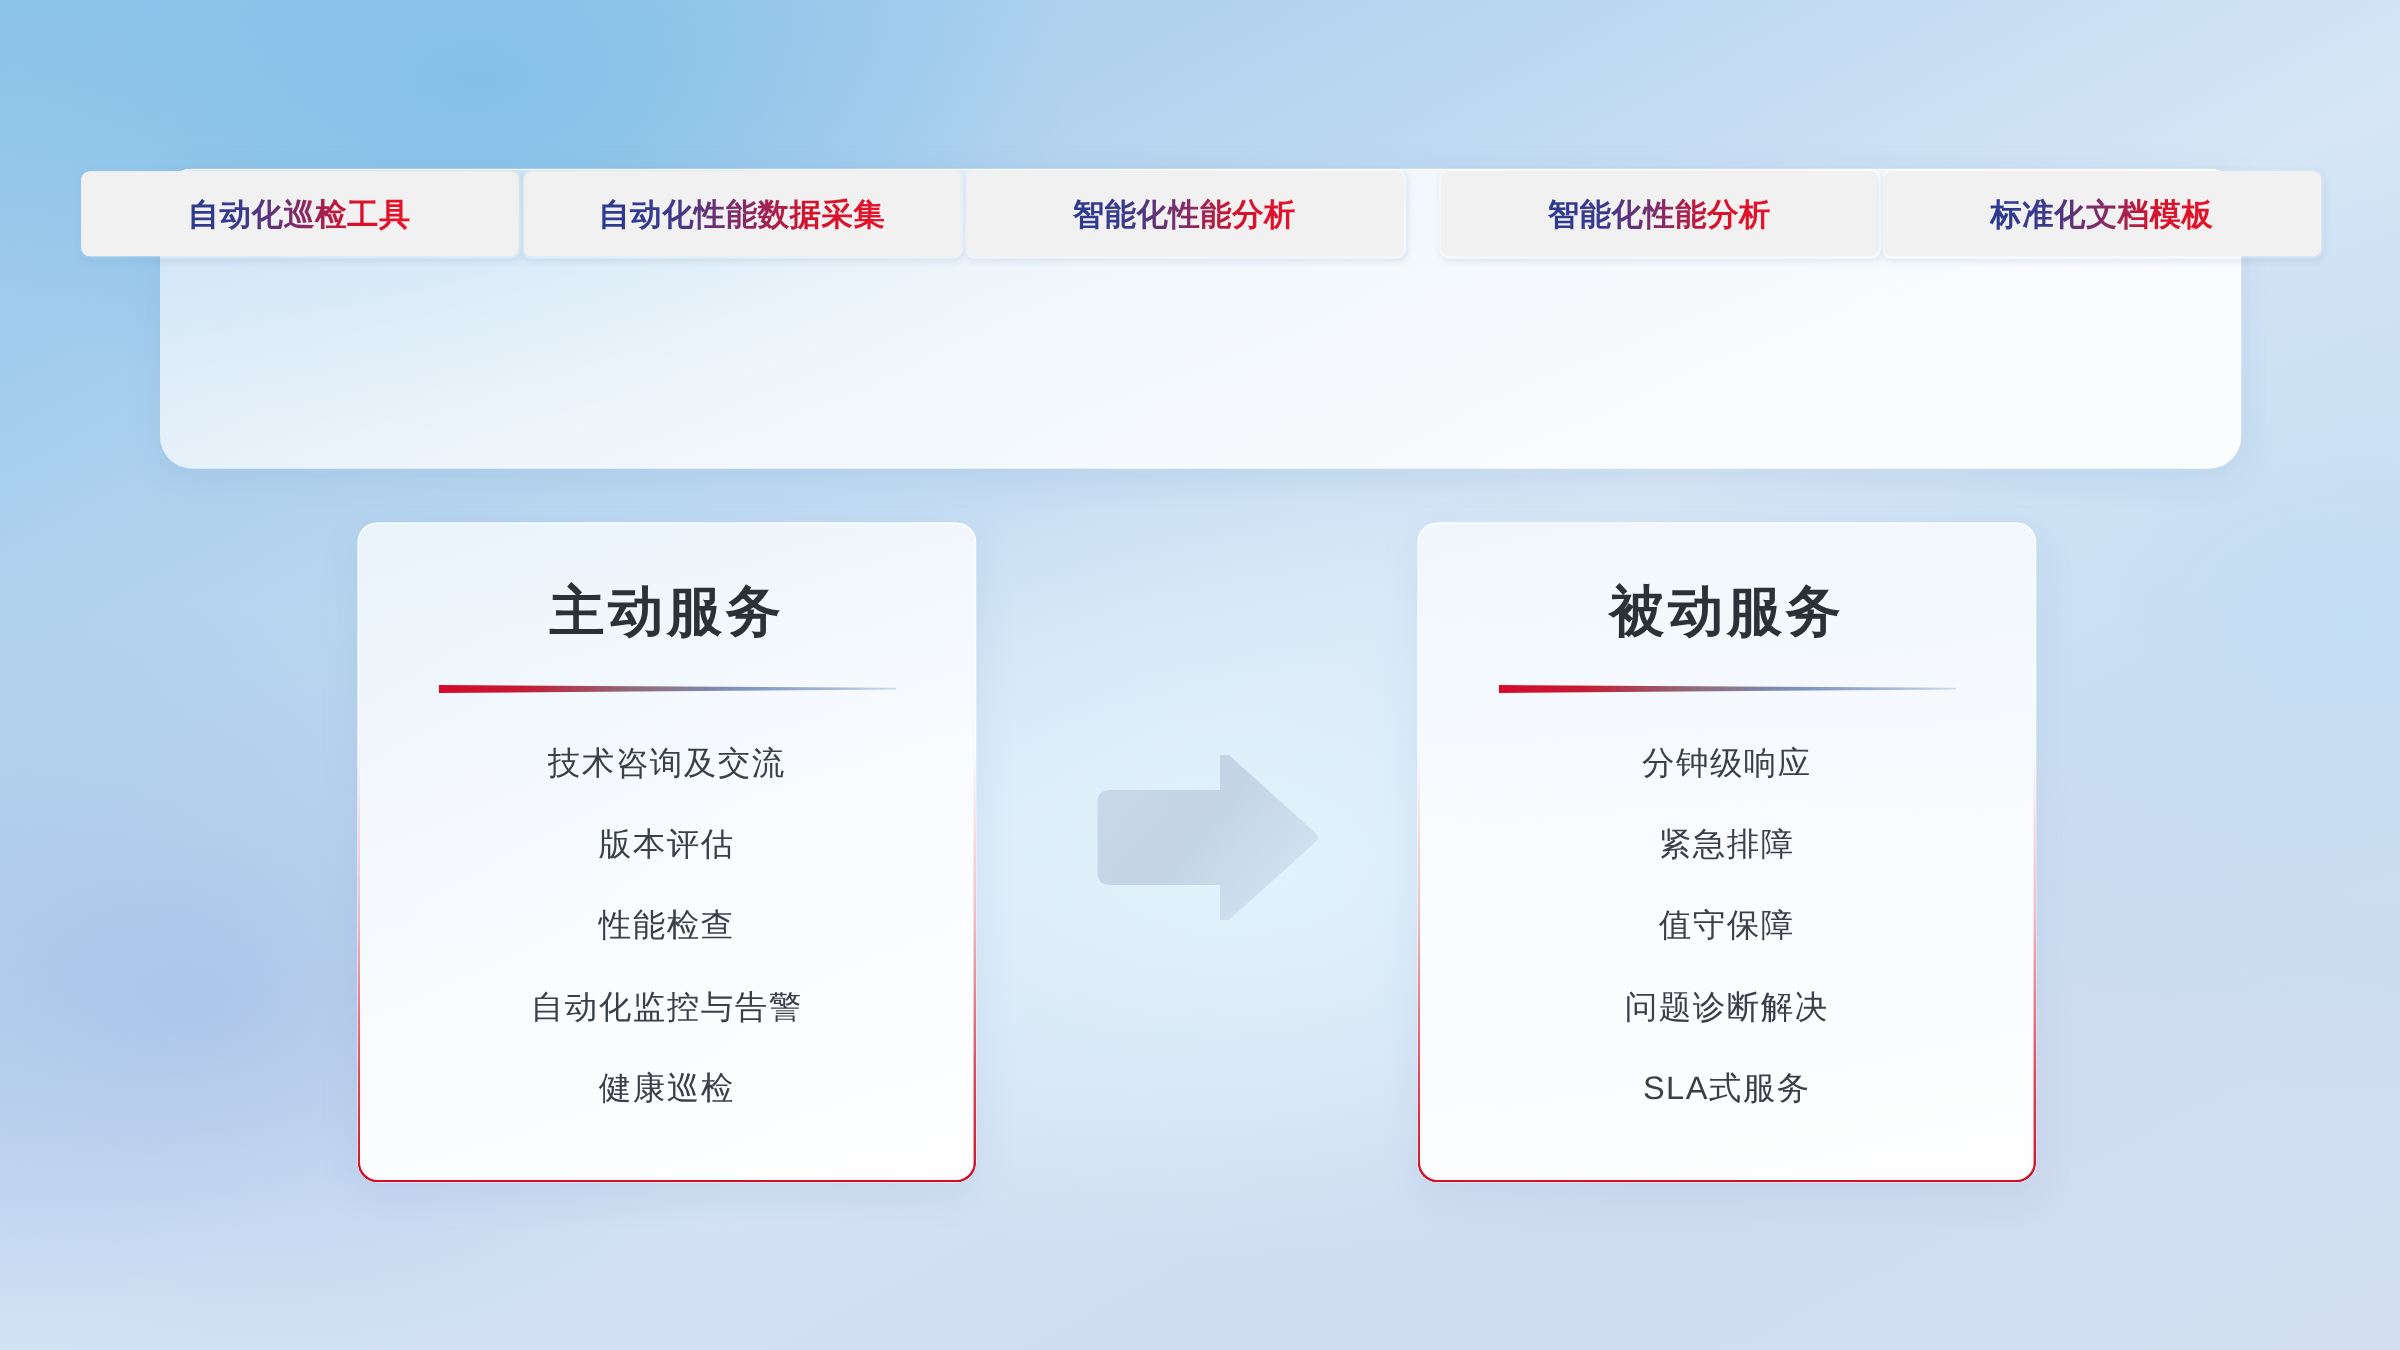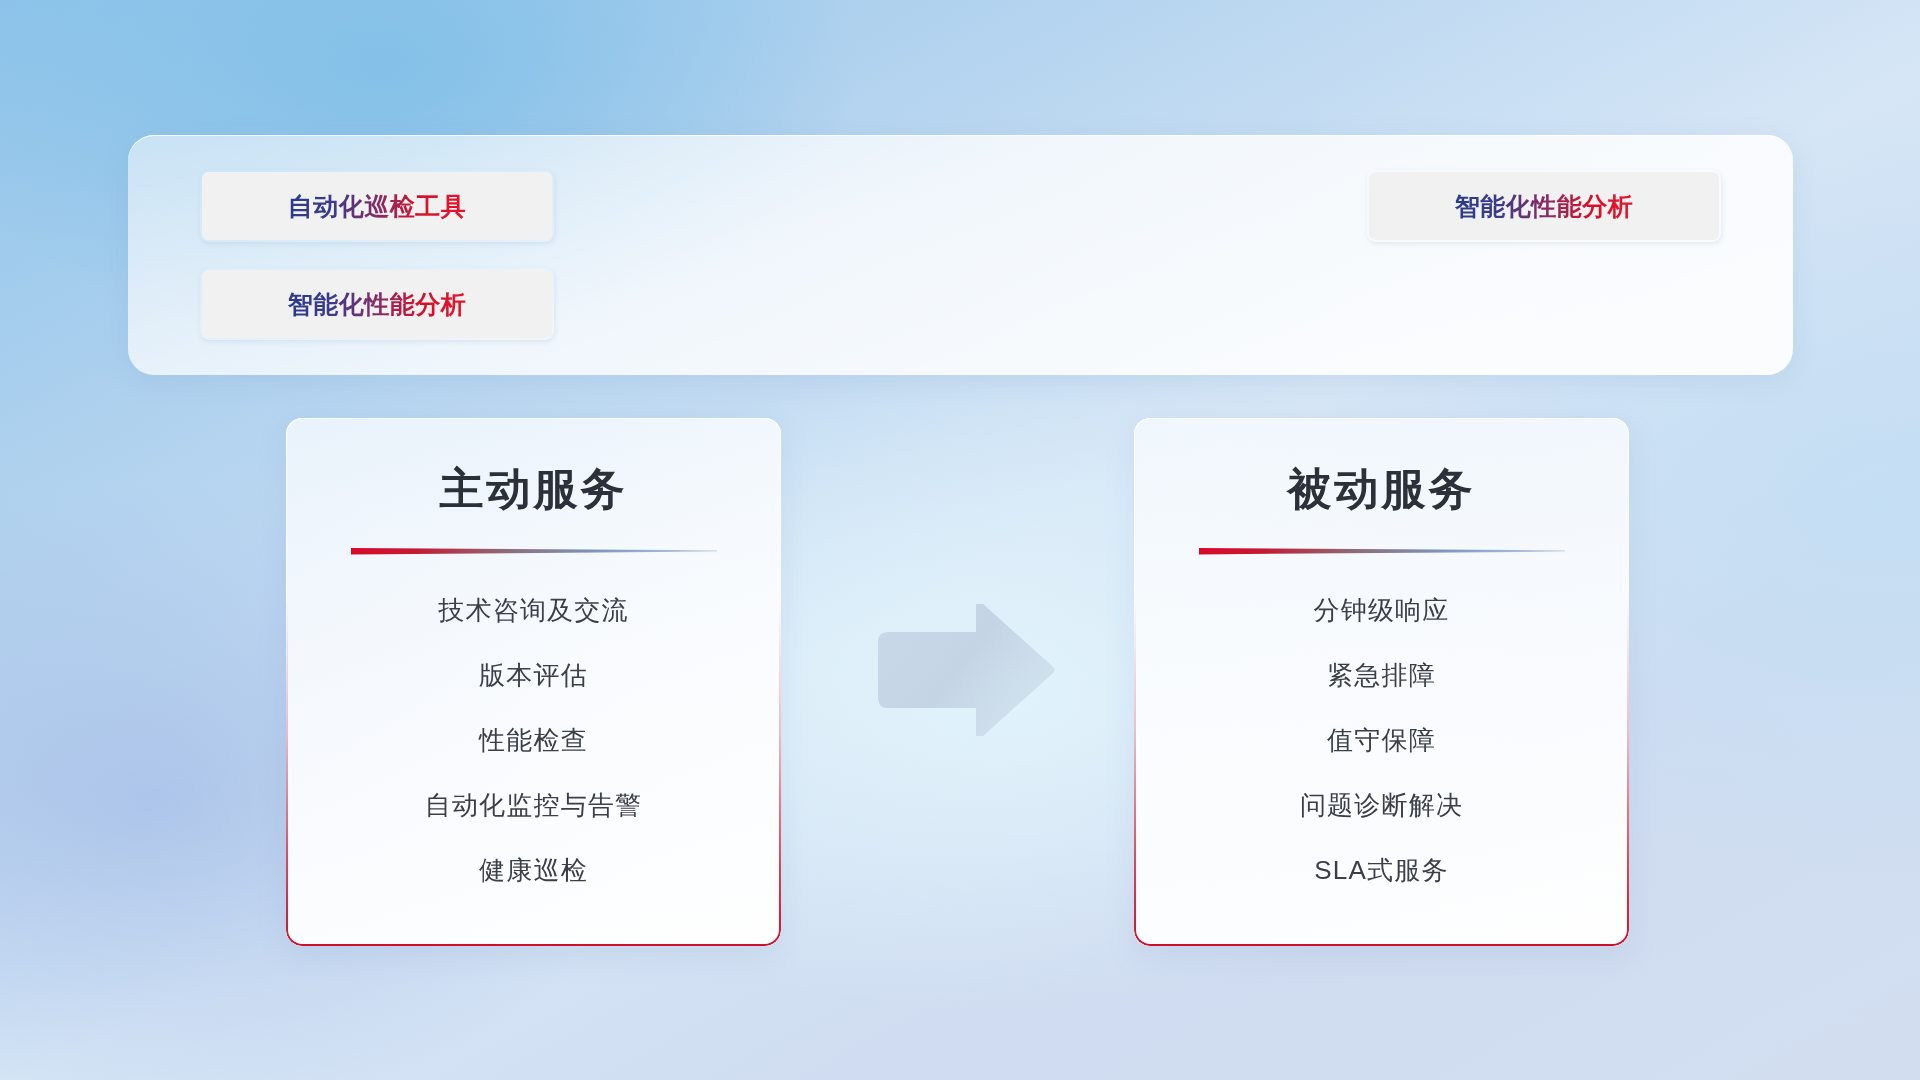--- a/index.html
+++ b/index.html
@@ -23,21 +23,21 @@
       linear-gradient(152deg,#8fc4ea 0%, #b3d3ef 26%, #d6e6f6 52%, #cfdcf1 74%, #d2def0 100%);
   }
 
   
   #top-panel{
     position:absolute; left:128px; top:135px;
     width:1665px; height:240px;
     border-radius:26px;
     background:linear-gradient(160deg, rgba(255,255,255,.50) 0%, rgba(255,255,255,.78) 40%, rgba(255,255,255,.92) 100%);
     box-shadow:0 6px 26px rgba(120,150,190,.16), inset 0 1px 0 rgba(255,255,255,.9);
-    display:flex; flex-direction:column;
+    display:flex; 
     justify-content:center;
     padding:0 72px;
     gap:26px;
   }
   .pill-row{ display:flex; justify-content:space-between; }
 
   .pill{
     width:354px; height:72px;
     border-radius:9px;
     display:flex; align-items:center; justify-content:center;
@@ -141,29 +141,39 @@
   <div id="top-panel">
 
     <div class="pill-row">
       <div class="pill">
         <div class="pill-inner">
           <span class="grad-text">自动化巡检工具</span>
         </div>
       </div>
       <div class="pill">
         <div class="pill-inner">
+          <span class="grad-text">自动化性能数据采集</span>
+        </div>
+      </div>
+      <div class="pill">
+        <div class="pill-inner">
           <span class="grad-text">智能化性能分析</span>
         </div>
       </div>
     </div>
 
     <div class="pill-row">
       <div class="pill">
         <div class="pill-inner">
           <span class="grad-text">智能化性能分析</span>
+        </div>
+      </div>
+      <div class="pill">
+        <div class="pill-inner">
+          <span class="grad-text">标准化文档模板</span>
         </div>
       </div>
     </div>
 
   </div>
 
   <div class="card" id="card-active">
     <div class="card-top-hair"></div>
     <div class="card-edge"></div>
 

